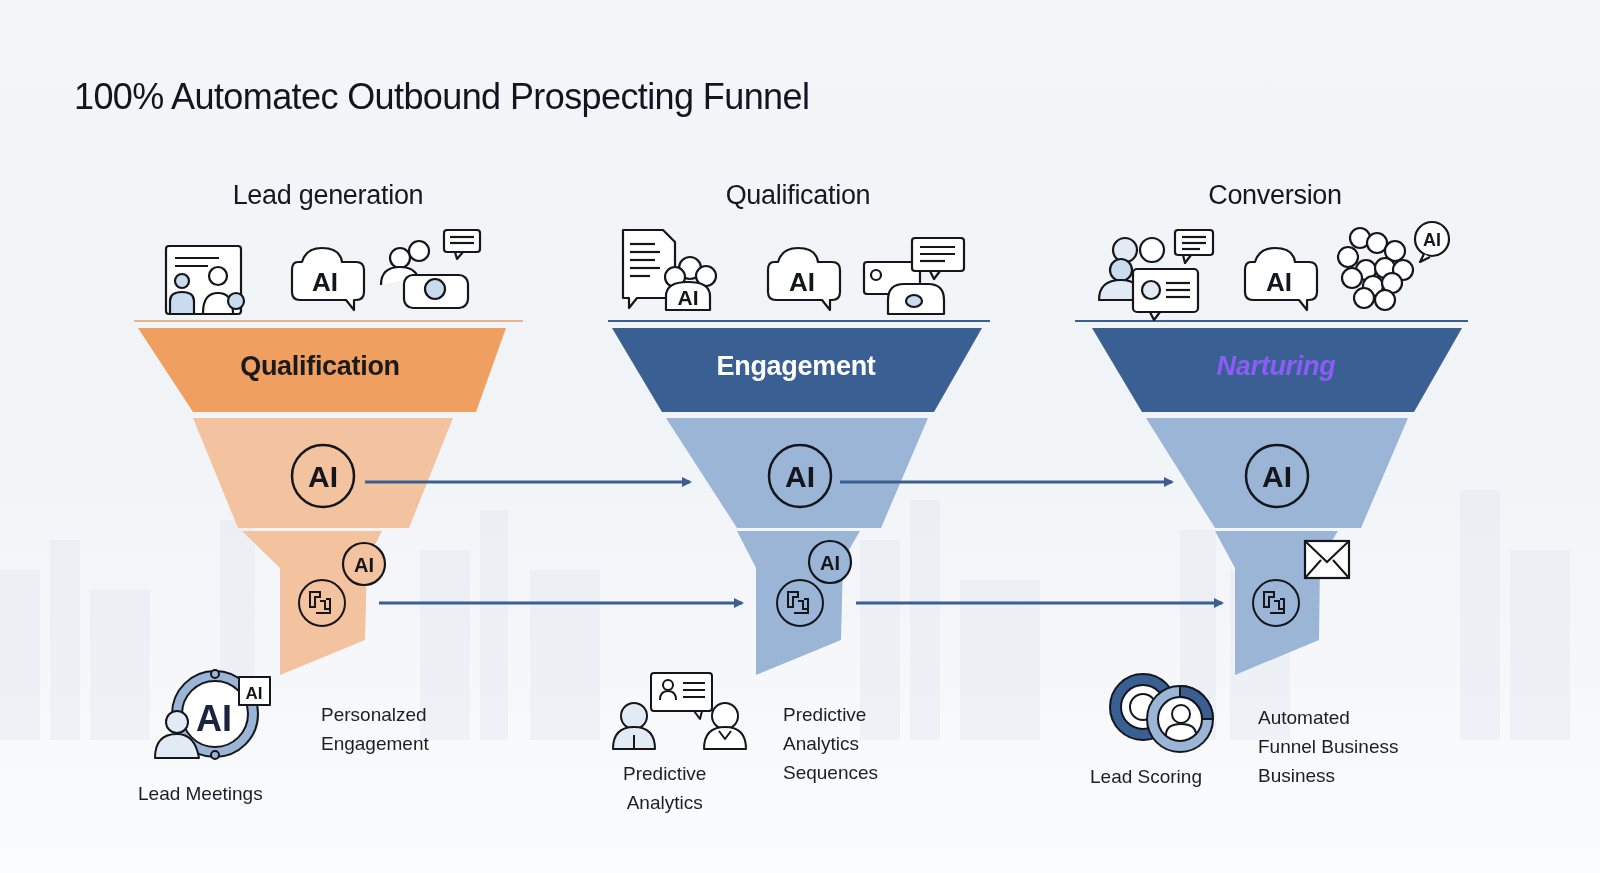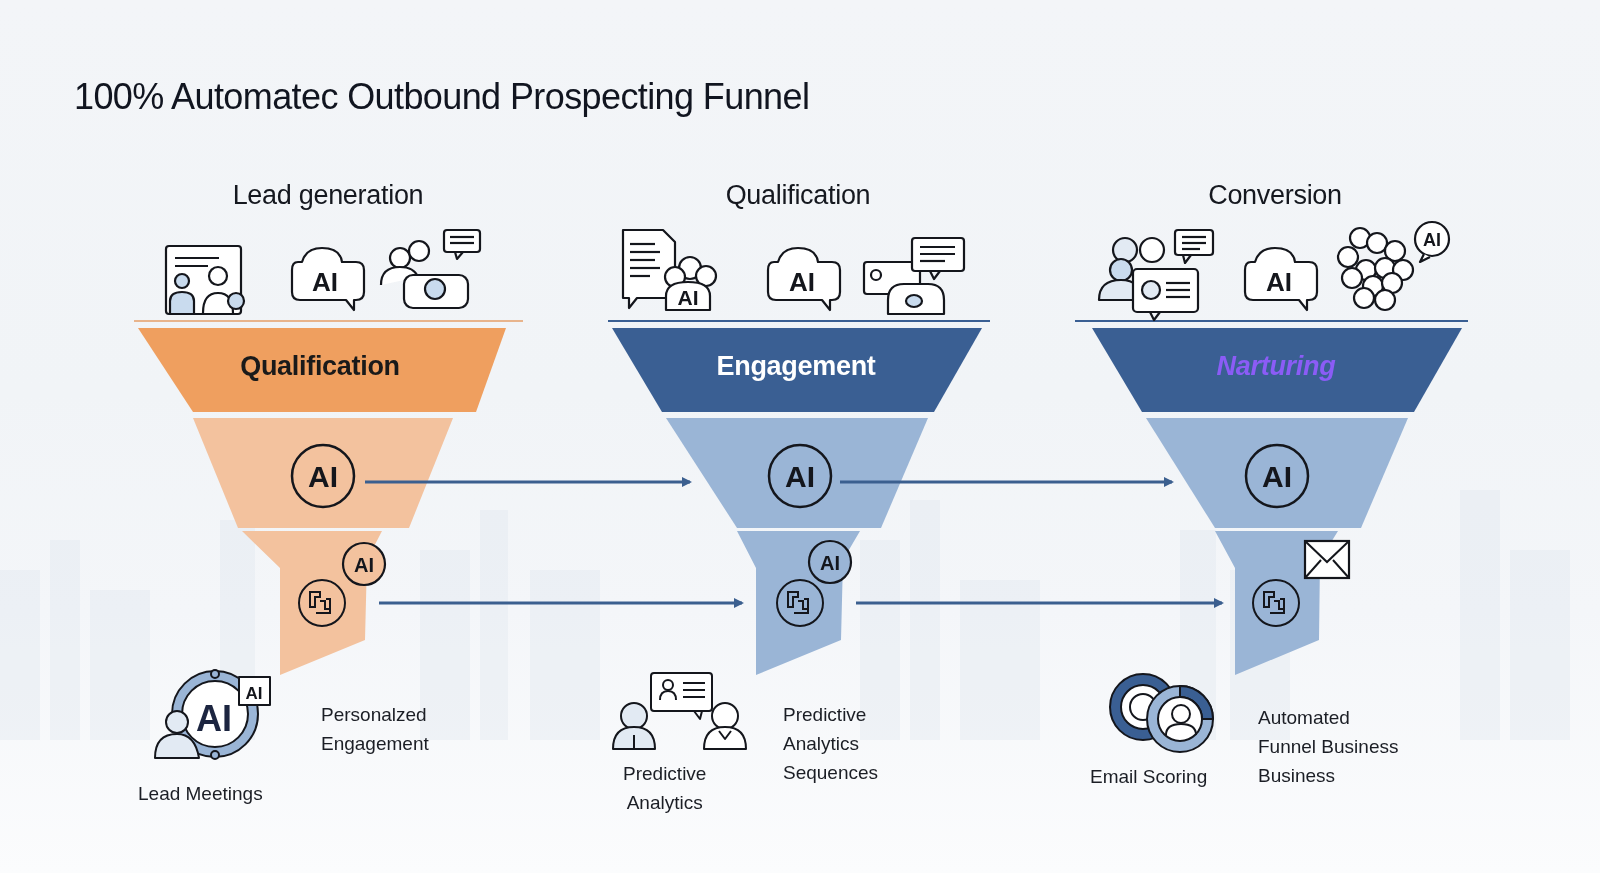--- a/index.html
+++ b/index.html
@@ -274,18 +274,18 @@
 <div class="cap" style="left:623px; top:759px; text-align:center;">
   <div>Predictive</div>
   <div>Analytics</div>
 </div>
 <div class="cap" style="left:783px; top:700px;">
   <div>Predictive</div>
   <div>Analytics</div>
   <div>Sequences</div>
 </div>
 
-<div class="cap" style="left:1090px; top:762px;">Email Scoring</div>
+<div class="cap" style="left:1090px; top:762px;">Lead Scoring</div>
 <div class="cap" style="left:1258px; top:703px;">
   <div>Automated</div>
   <div>Funnel Business</div>
   <div>Business</div>
 </div>
 
 </body></html>

